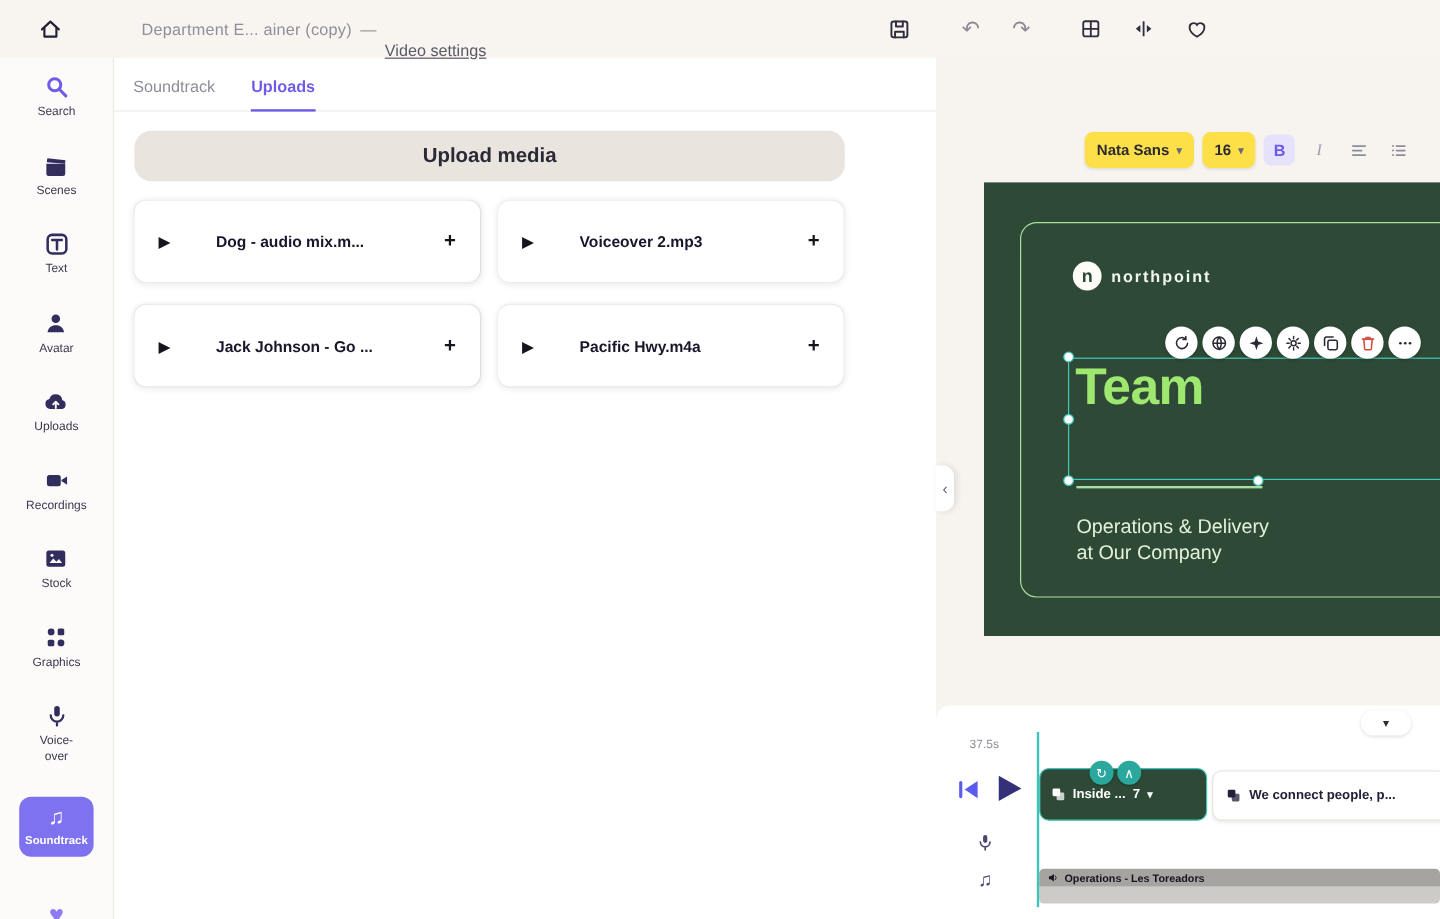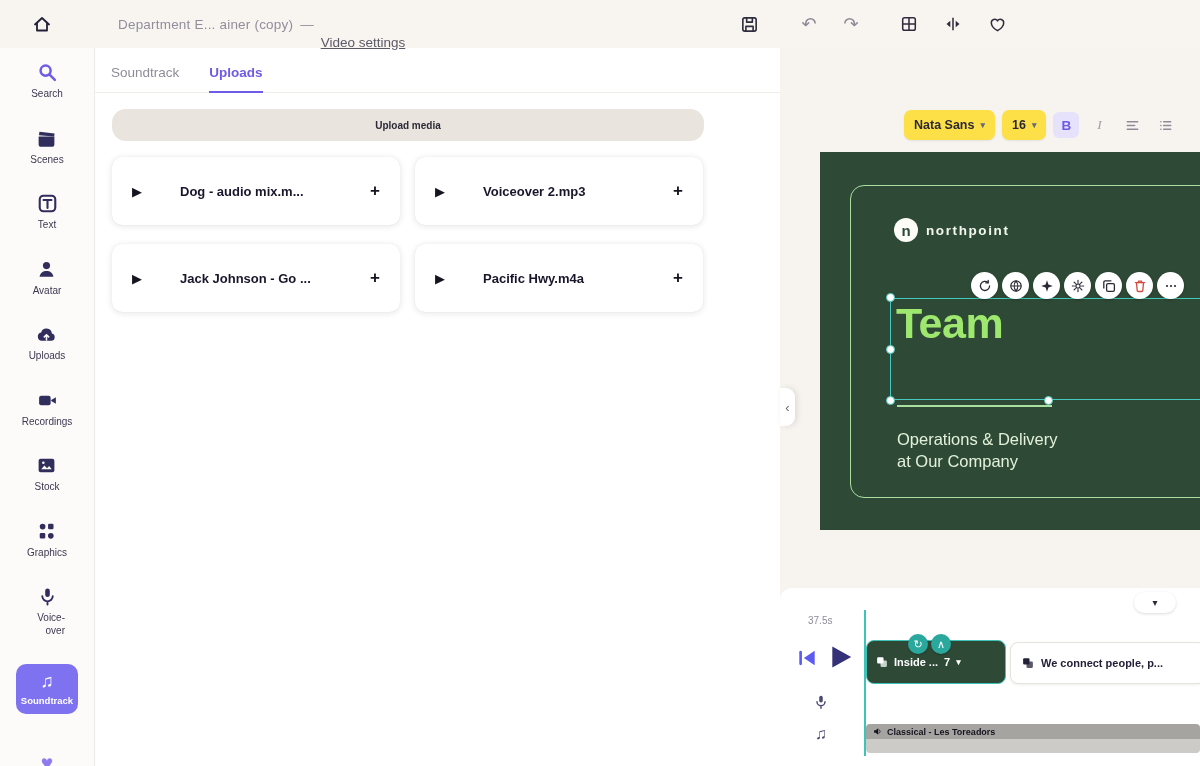--- a/index.html
+++ b/index.html
@@ -23,33 +23,33 @@
   .tb-redo  { left:840px; color:#8d8a97; }
   .tb-grid  { left:898px; }
   .tb-split { left:942px; }
   .tb-heart { left:986px; }
 
   
   .sidebar { position:absolute; top:48px; left:0; width:95px; height:718px; background:#fcfbf9; border-right:1px solid #eeeae4; display:flex; flex-direction:column; align-items:center; padding-top:14px; gap:27px; overflow:hidden; z-index:15; }
   .side-item { display:flex; flex-direction:column; align-items:center; gap:5px; color:#312e5e; cursor:pointer; }
   .side-item .s-icon { width:21px; height:21px; }
   .side-item .s-icon.accent { color:#6e5be8; }
-  .side-label { font-size:10px; color:#3c3950; text-align:right; line-height:1.25; max-width:62px; }
+  .side-label { font-size:10px; color:#3c3950; text-align:center; line-height:1.25; max-width:62px; }
   .side-item.narrow .side-label { max-width:36px; }
   .side-item.active { background:#7f72f0; border-radius:10px; width:62px; padding:8px 2px 7px; }
   .side-item.active .side-label { color:#fff; font-weight:bold; font-size:9.5px; }
   .note-glyph { color:#fff; font-size:18px; line-height:1; }
   .side-heart { margin-top:auto; margin-bottom:-9px; color:#8f7bf0; font-size:21px; cursor:pointer; }
 
   
   .panel { position:absolute; top:48px; left:95px; width:685px; height:718px; background:#fff; z-index:10; }
   .tabs { display:flex; gap:30px; padding:17px 0 0 16px; border-bottom:1px solid #f1ede8; }
   .tab { font-size:13.5px; color:#8f8c99; padding-bottom:11px; cursor:pointer; border-bottom:2px solid transparent; margin-bottom:-1px; }
   .tab.active { color:#6e5be8; font-weight:bold; border-bottom-color:#6e5be8; }
-  .upload-btn { margin:16px 0 0 17px; width:592px; height:32px; background:#e9e4de; border-radius:14px; display:flex; align-items:center; justify-content:center; font-size:10px; font-weight:bold; color:#2b2936; }
+  .upload-btn { margin:16px 0 0 17px; width:592px; height:42px; background:#e9e4de; border-radius:14px; display:flex; align-items:center; justify-content:center; font-size:17px; font-weight:bold; color:#2b2936; }
   .media-grid { display:grid; grid-template-columns:288px 288px; gap:19px 15px; padding:16px 0 0 17px; }
   .media-card { height:68px; background:#fff; border-radius:10px; box-shadow:0 1px 6px rgba(40,35,60,.12), 0 0 1px rgba(40,35,60,.10); display:flex; align-items:center; padding:0 20px; cursor:pointer; }
   .mc-play { font-size:13px; color:#16141f; width:14px; }
   .mc-name { margin-left:34px; flex:1; font-size:13px; font-weight:bold; color:#18162a; white-space:nowrap; overflow:hidden; }
   .mc-add { font-size:17px; font-weight:bold; color:#16141f; }
 
   
   .collapse-handle { position:absolute; left:780px; top:388px; width:15px; height:38px; background:#fff; border-radius:0 9px 9px 0; box-shadow:2px 0 6px rgba(0,0,0,.10); display:flex; align-items:center; justify-content:center; color:#6b6878; font-size:13px; z-index:16; cursor:pointer; }
 
   
@@ -414,19 +414,19 @@
     <div class="music-ind">
       <span>♫</span>
     </div>
 
     <div class="audio">
       <div class="audio-head">
         <svg width="9" height="9" viewBox="0 0 12 12">
             <path d="M1.5 4.4v3.2h2.1L7 10.2V1.8L3.6 4.4z" fill="currentColor"></path>
             <path d="M8.6 3.8a3 3 0 0 1 0 4.4" stroke="currentColor" stroke-width="1" fill="none" stroke-linecap="round"></path>
           </svg>
-        <span>Classical - Les Toreadors</span>
+        <span>Operations - Les Toreadors</span>
       </div>
       <div class="audio-body"></div>
     </div>
   </section>
 
 </div>
 
 </body></html>

